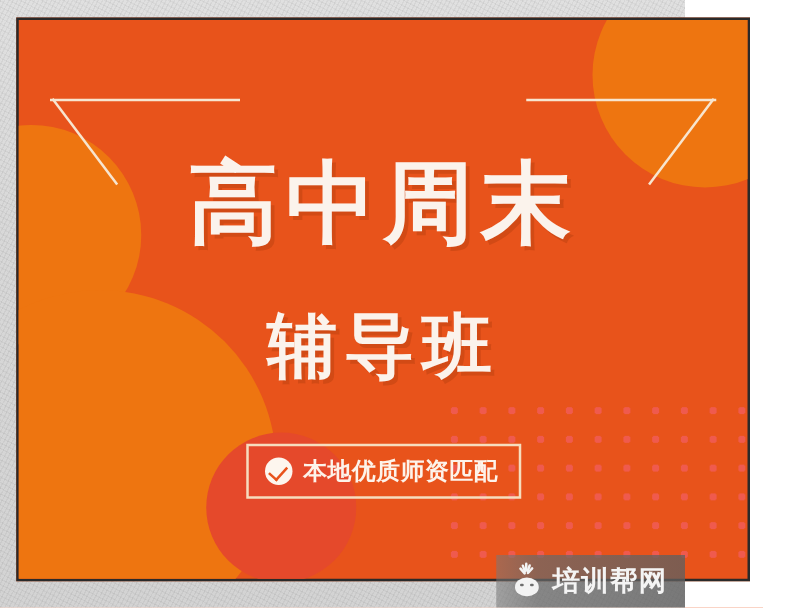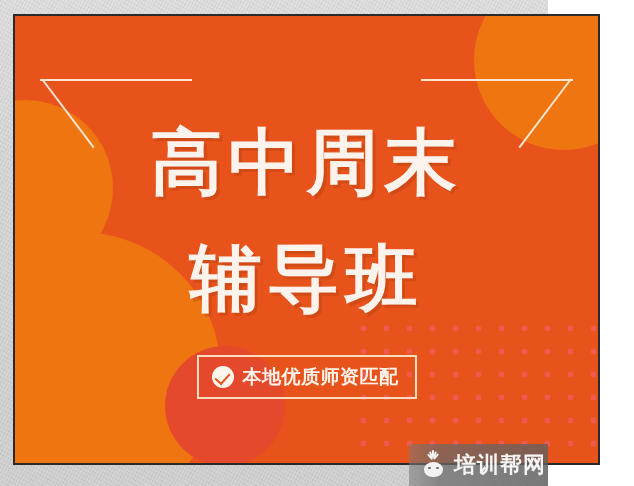--- a/index.html
+++ b/index.html
@@ -103,21 +103,21 @@
     text-align: center;
     color: #fbf3ec;
     font-family: "DejaVu Sans", "Liberation Sans", sans-serif;
     font-weight: bold;
     letter-spacing: 6px;
     text-shadow: 3px 3px 0 rgba(160,52,10,0.30);
     white-space: nowrap;
     user-select: none;
   }
   .headline-1 { top: 105px; font-size: 72px; line-height: 82px; }
-  .headline-2 { top: 218px; font-size: 72px; line-height: 88px; }
+  .headline-2 { top: 218px; font-size: 56px; line-height: 88px; }
 
   
   .badge-row {
     position: absolute;
     left: 0; right: 0;
     top: 339px;
     display: flex;
     justify-content: center;
     align-items: center;
     gap: 14px;
@@ -158,21 +158,21 @@
     letter-spacing: 0.5px;
     white-space: nowrap;
   }
 
   
   #watermark {
     position: absolute;
     right: 0;
     bottom: 0;
     height: 42px;
-    padding: 0 2px 0 12px;
+    padding: 0 14px 0 12px;
     display: flex;
     align-items: center;
     gap: 8px;
     background: linear-gradient(90deg, rgba(120,120,120,0.55) 0%, rgba(105,105,105,0.72) 22%, rgba(95,95,95,0.78) 100%);
   }
   #watermark .wm-logo {
     width: 25px; height: 25px;
     position: relative;
     flex: 0 0 auto;
   }

